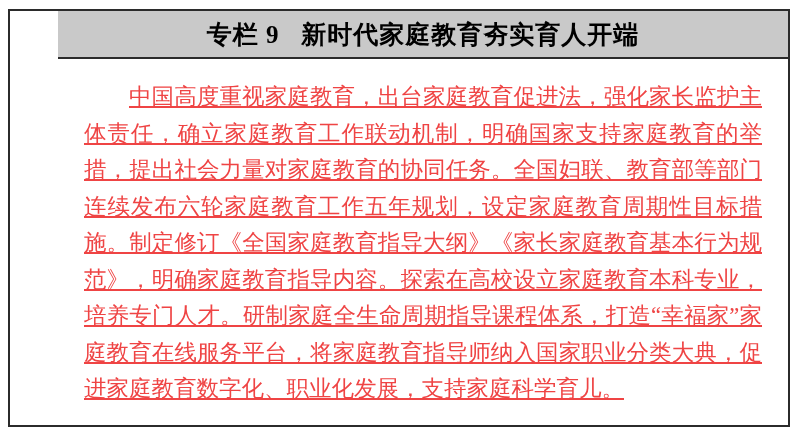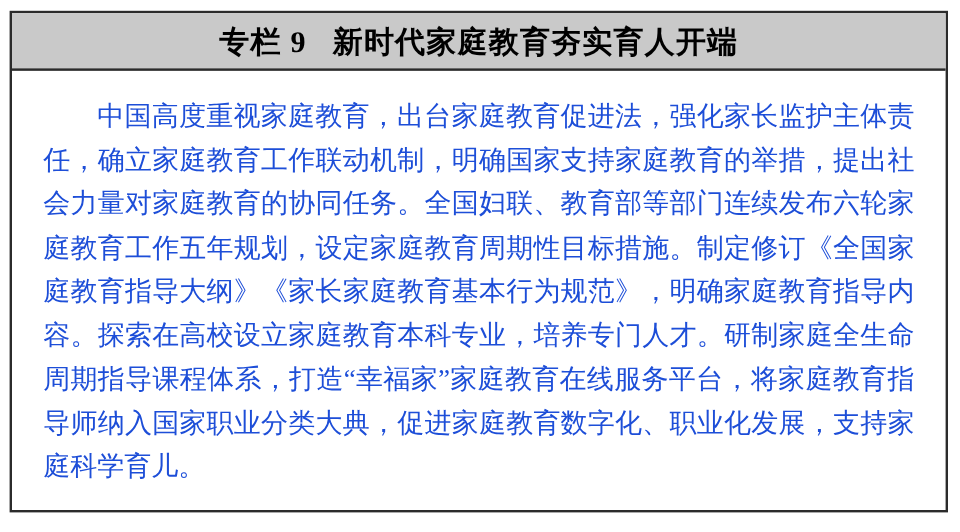--- a/index.html
+++ b/index.html
@@ -15,20 +15,21 @@
   }
   .box {
     position: absolute;
     left: 8px;
     top: 9px;
     width: 782px;
     height: 418px;
     border: 2px solid #2b2b2b;
     box-sizing: border-box;
     background: #ffffff;
+    padding-left: 48px;
   }
   .box-header {
     height: 48px;
     background: #c9c9c9;
     border-bottom: 2px solid #2b2b2b;
     display: flex;
     align-items: center;
     justify-content: center;
     box-sizing: border-box;
   }
@@ -40,26 +41,27 @@
     font-family: "Liberation Serif", "DejaVu Serif", serif;
     white-space: pre;
   }
   .box-body {
     padding: 20px 26px 10px 26px;
     box-sizing: border-box;
   }
   .body-text {
     font-size: 22.5px;
     line-height: 36.5px;
-    color: #1d4ed8;
+    color: #ef4444;
     text-align: justify;
     text-indent: 45px;
     font-family: "Liberation Serif", "DejaVu Serif", serif;
     margin: 0;
     word-break: break-all;
+    text-decoration: underline;
   }
 </style>
 </head>
 <body>
 
 <div class="box">
   <div class="box-header">
     <span class="box-title">专栏 9   新时代家庭教育夯实育人开端</span>
   </div>
   <div class="box-body">

